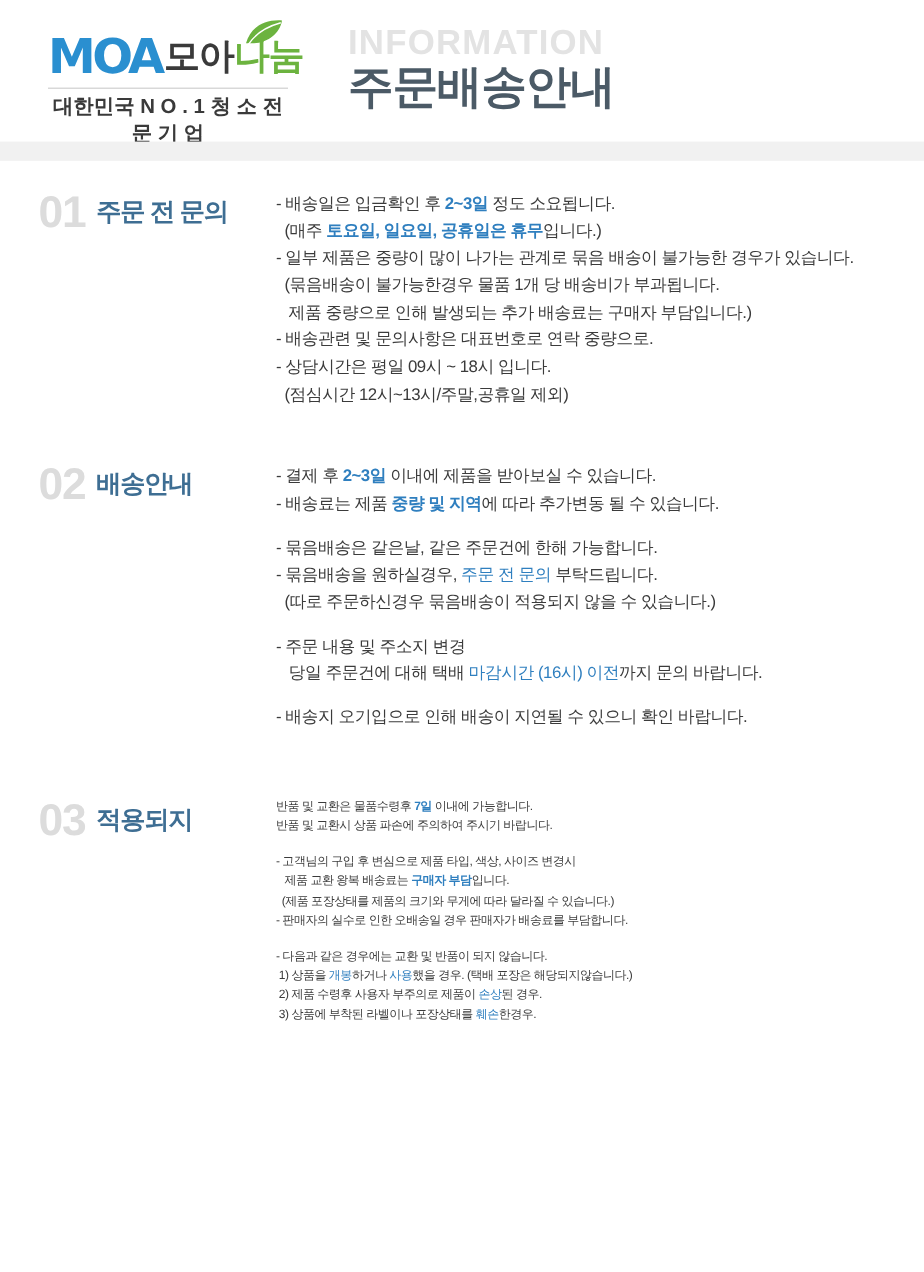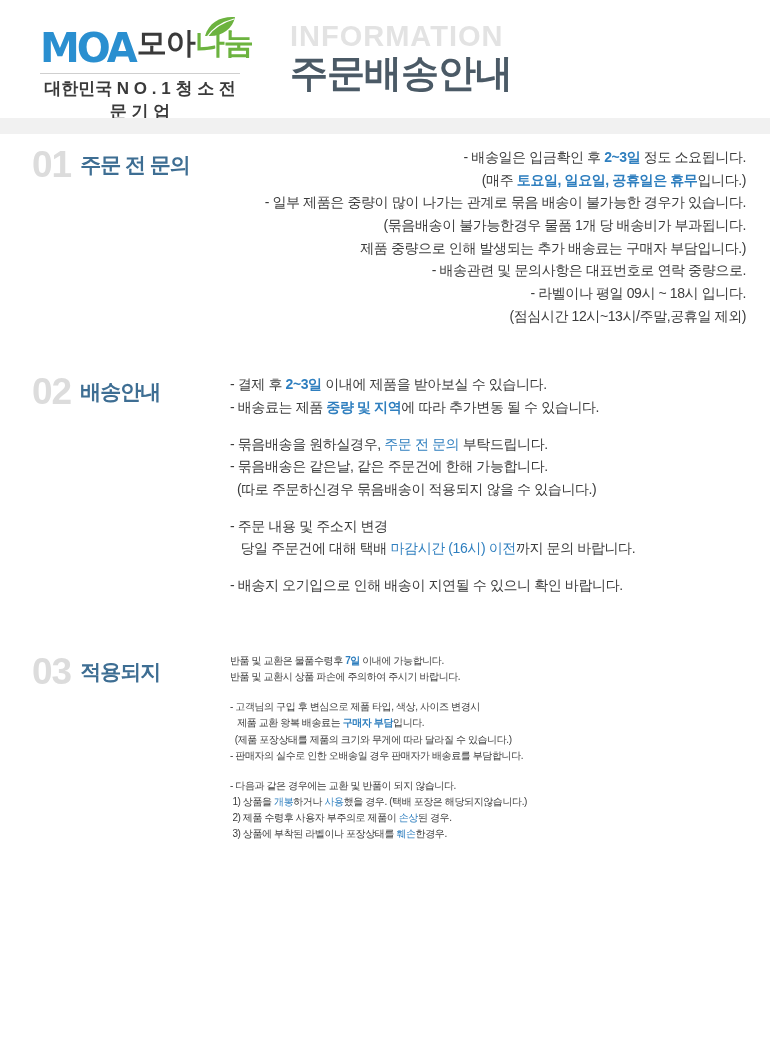--- a/index.html
+++ b/index.html
@@ -27,21 +27,21 @@
     padding: 0;
   }
   .logo-block {
     position: absolute;
     left: 40px;
     top: 28px;
     width: 230px;
   }
   .logo-main {
     display: flex;
-    align-items: flex-start;
+    align-items: center;
     line-height: 1;
   }
   .logo-moa {
     font-size: 40px;
     font-weight: bold;
     color: #2a8fd0;
     letter-spacing: -3px;
     font-family: "DejaVu Sans", sans-serif;
   }
   .logo-kr {
@@ -154,21 +154,21 @@
     font-weight: bold;
   }
   .hl-blue-n {
     color: #2f7fbf;
   }
   .p {
     white-space: pre;
   }
 
   
-  #section-01 { margin-top: 12px; text-align: right; }
+  #section-01 { margin-top: 24px; }
   #section-02 { margin-top: 46px; }
   #section-03 { margin-top: 56px; }
   #section-03 .sec-body { font-size: 10px; }
 </style>
 </head>
 <body>
 
 <div class="page">
 
   <div class="header">
@@ -202,36 +202,36 @@
         <span class="sec-num">01</span>
         <span class="sec-name">주문 전 문의</span>
       </div>
       <div class="sec-body">
         <div class="p"><span>- 배송일은 입금확인 후 </span><span class="hl-blue">2~3일</span><span> 정도 소요됩니다.</span></div>
         <div class="p"><span>  (매주 </span><span class="hl-blue">토요일, 일요일, 공휴일은 휴무</span><span>입니다.)</span></div>
         <div class="p">- 일부 제품은 중량이 많이 나가는 관계로 묶음 배송이 불가능한 경우가 있습니다.</div>
         <div class="p">  (묶음배송이 불가능한경우 물품 1개 당 배송비가 부과됩니다.</div>
         <div class="p">   제품 중량으로 인해 발생되는 추가 배송료는 구매자 부담입니다.)</div>
         <div class="p">- 배송관련 및 문의사항은 대표번호로 연락 중량으로.</div>
-        <div class="p">- 라벨이나 평일 09시 ~ 18시 입니다.</div>
+        <div class="p">- 상담시간은 평일 09시 ~ 18시 입니다.</div>
         <div class="p">  (점심시간 12시~13시/주말,공휴일 제외)</div>
       </div>
     </div>
 
     <div class="section" id="section-02">
       <div class="sec-left">
         <span class="sec-num">02</span>
         <span class="sec-name">배송안내</span>
       </div>
       <div class="sec-body">
         <div class="p"><span>- 결제 후 </span><span class="hl-blue">2~3일</span><span> 이내에 제품을 받아보실 수 있습니다.</span></div>
         <div class="p"><span>- 배송료는 제품 </span><span class="hl-blue">중량 및 지역</span><span>에 따라 추가변동 될 수 있습니다.</span></div>
         <div class="gap"></div>
+        <div class="p">- 묶음배송은 같은날, 같은 주문건에 한해 가능합니다.</div>
         <div class="p"><span>- 묶음배송을 원하실경우, </span><span class="hl-blue-n">주문 전 문의</span><span> 부탁드립니다.</span></div>
-        <div class="p">- 묶음배송은 같은날, 같은 주문건에 한해 가능합니다.</div>
         <div class="p">  (따로 주문하신경우 묶음배송이 적용되지 않을 수 있습니다.)</div>
         <div class="gap"></div>
         <div class="p">- 주문 내용 및 주소지 변경</div>
         <div class="p"><span>   당일 주문건에 대해 택배 </span><span class="hl-blue-n">마감시간 (16시) 이전</span><span>까지 문의 바랍니다.</span></div>
         <div class="gap"></div>
         <div class="p">- 배송지 오기입으로 인해 배송이 지연될 수 있으니 확인 바랍니다.</div>
       </div>
     </div>
 
     <div class="section" id="section-03">

